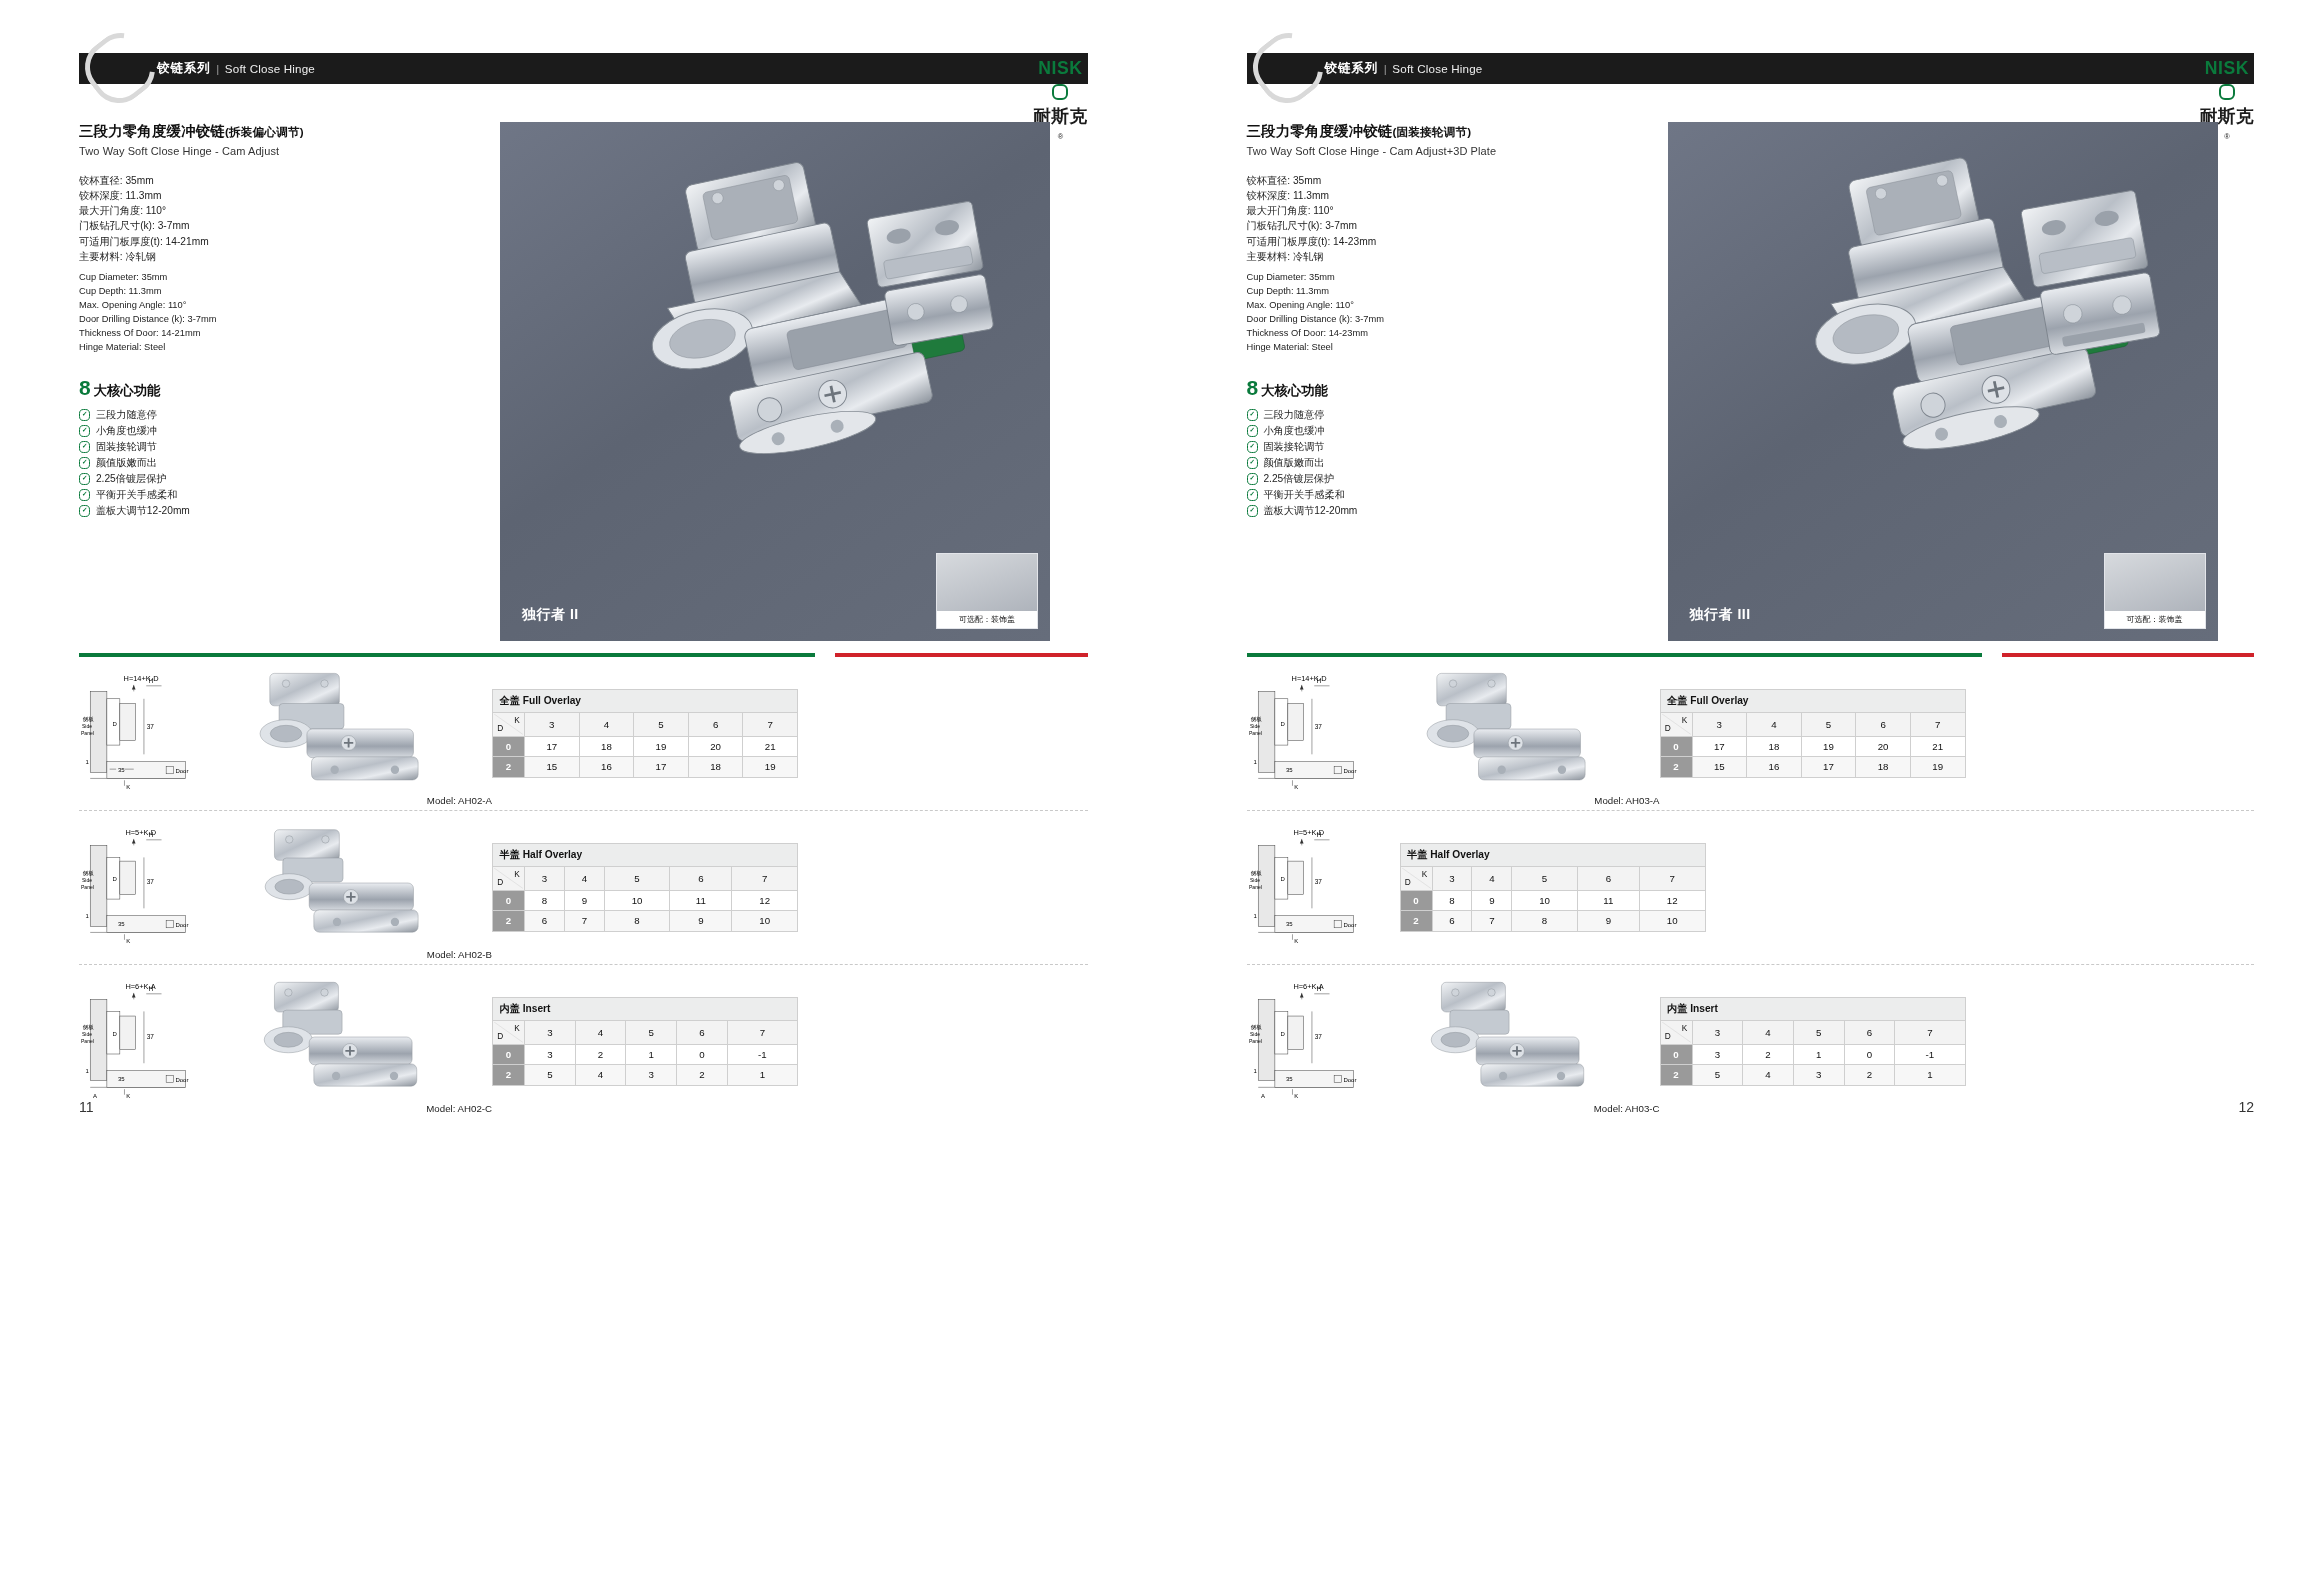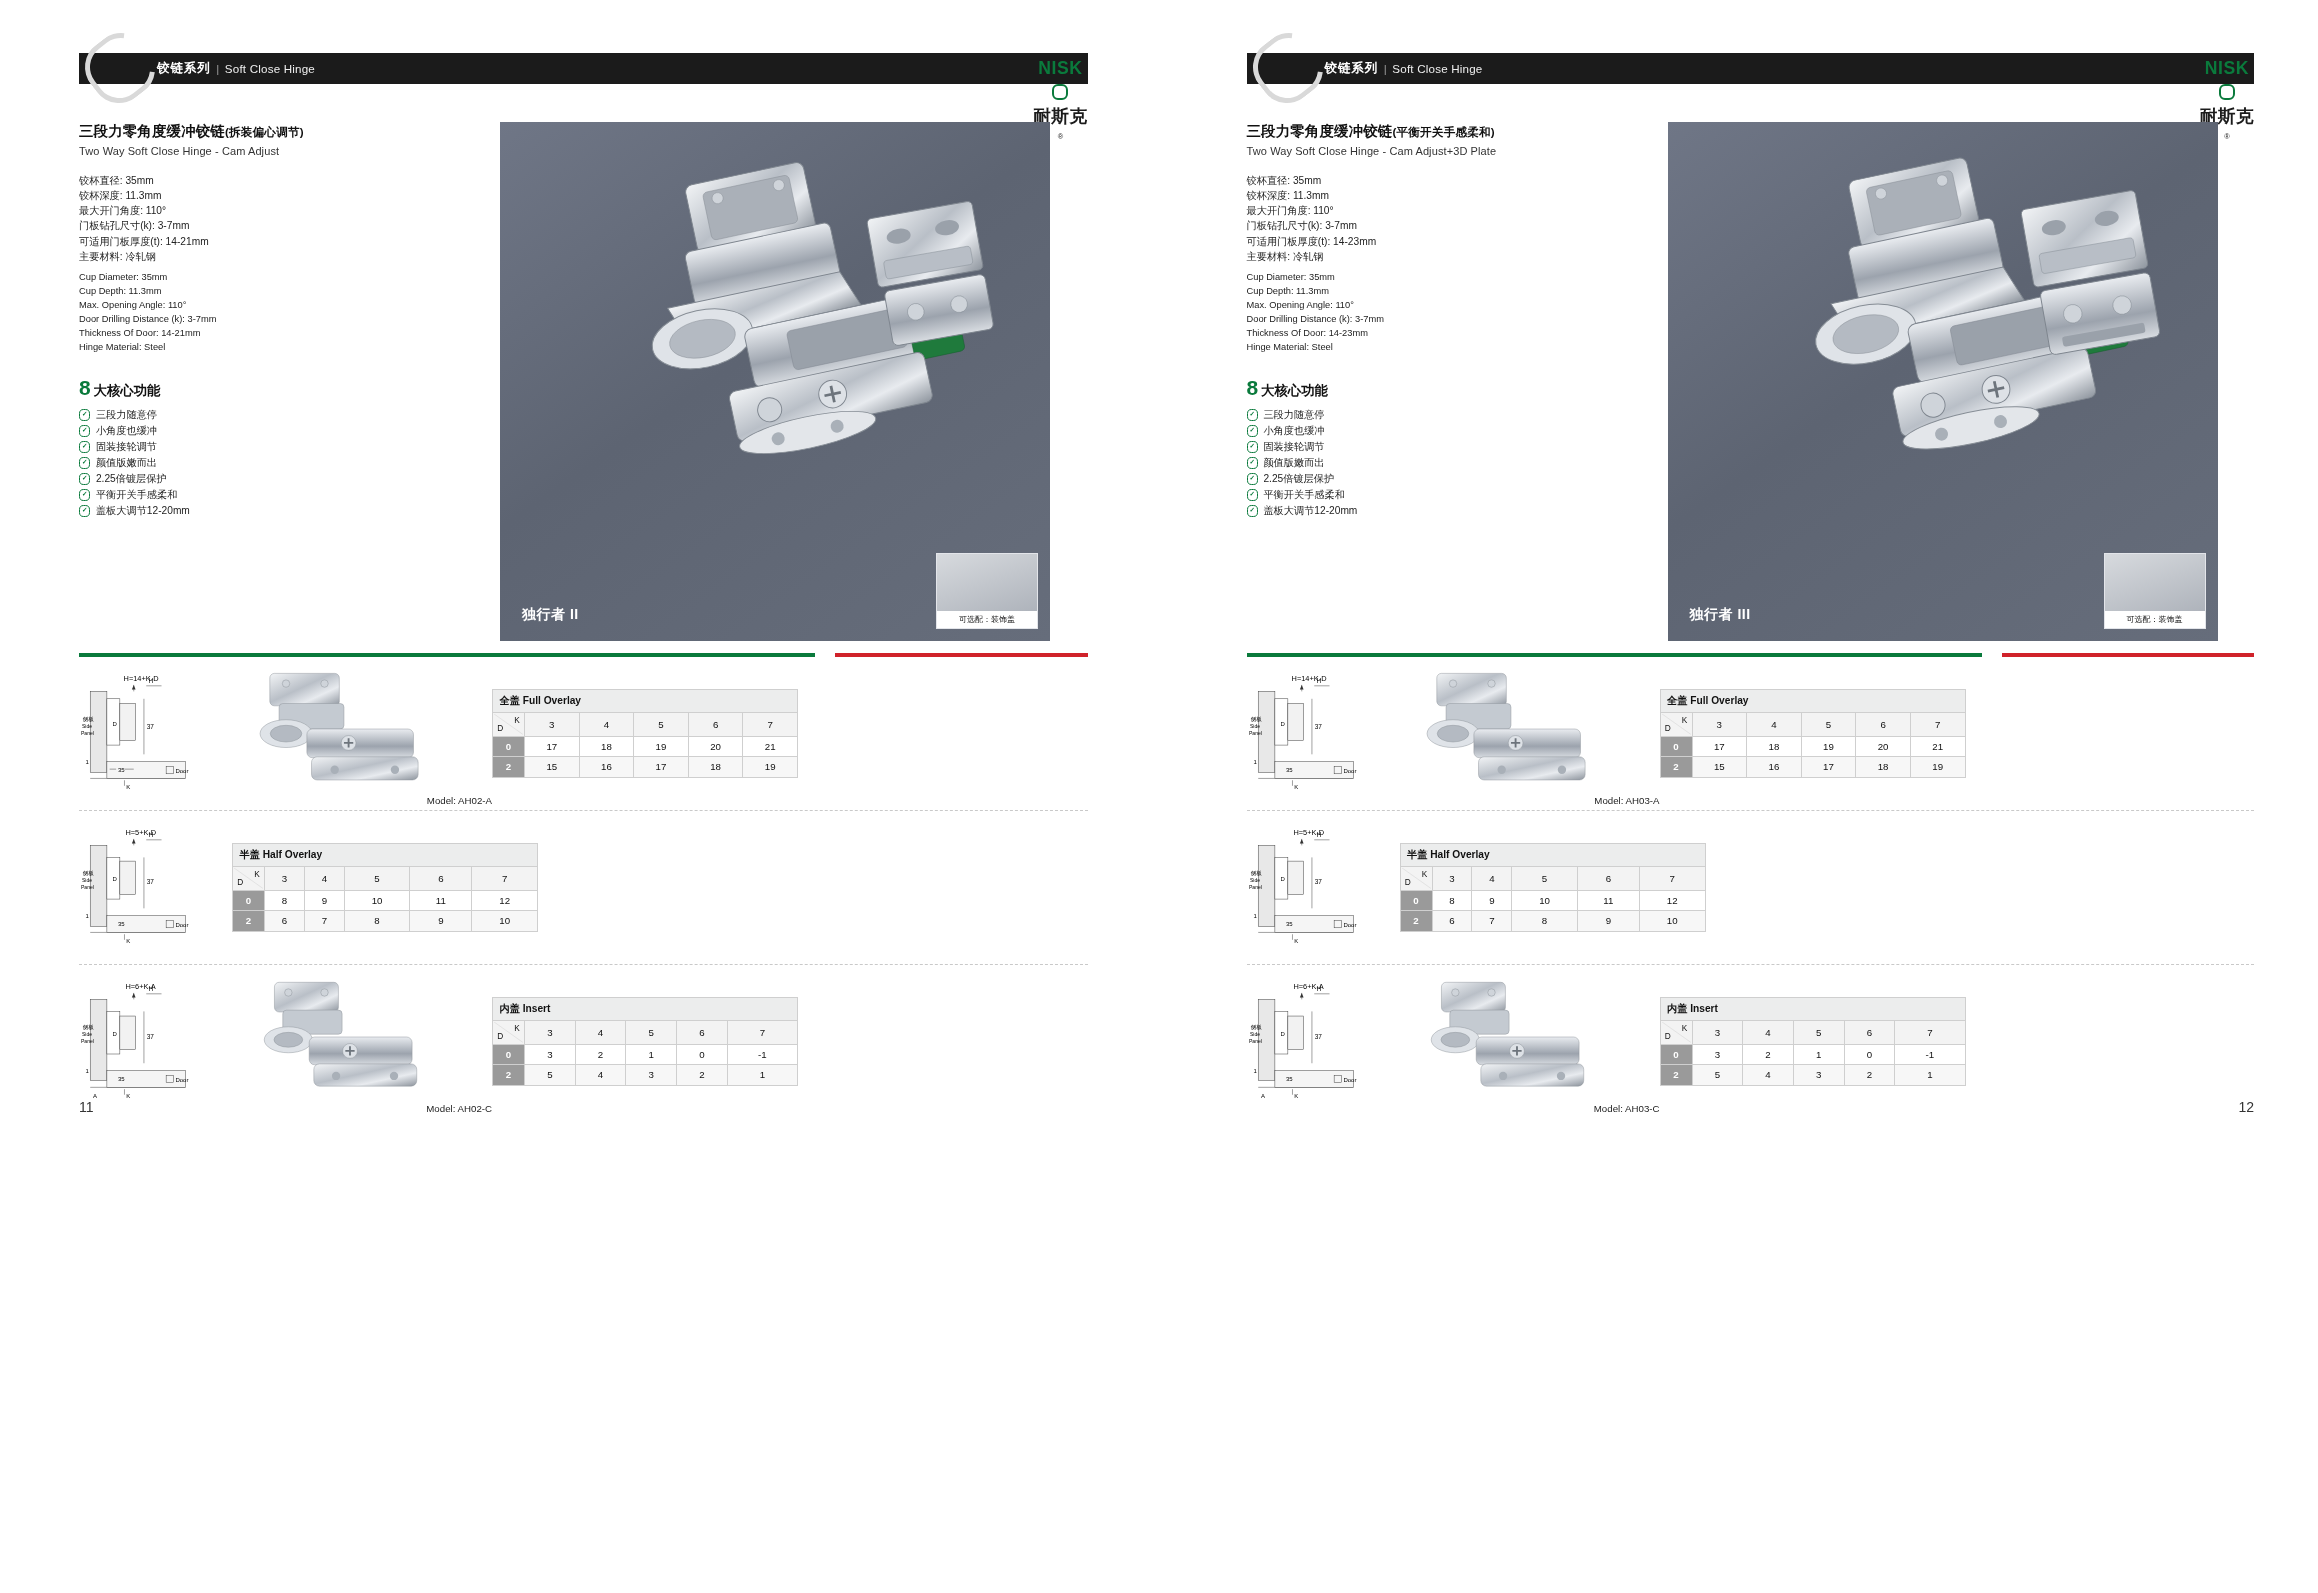--- a/index.html
+++ b/index.html
@@ -343,20 +343,37 @@
             <line x1="24" y1="232" x2="230" y2="232" stroke="#333"></line>
             <rect x="60" y="196" width="170" height="36" fill="#f5f5f5" stroke="#333"></rect>
             <text x="84" y="218" font-size="13">35</text>
             <text x="14" y="200" font-size="13">1</text>
             <text x="102" y="254" font-size="13">K</text>
             <line x1="98" y1="236" x2="98" y2="248" stroke="#333"></line>
             <rect x="188" y="206" width="16" height="16" fill="none" stroke="#333"></rect>
             <text x="208" y="220" font-size="13">Door</text>
           </svg>
         </div>
+        <div class="cell-photo">
+          <svg viewBox="0 0 520 280" width="241" height="130">
+            <rect x="70" y="25" width="140" height="66" rx="10" fill="url(#mtl)" stroke="#8b9199"></rect>
+            <circle cx="102" cy="46" r="8" fill="#cfd4da" stroke="#8b9199"></circle>
+            <circle cx="180" cy="46" r="8" fill="#cfd4da" stroke="#8b9199"></circle>
+            <rect x="88" y="86" width="130" height="52" rx="8" fill="#c4cad1" stroke="#8b9199"></rect>
+            <ellipse cx="102" cy="148" rx="52" ry="28" fill="#dfe3e8" stroke="#8b9199"></ellipse>
+            <ellipse cx="102" cy="148" rx="31" ry="16" fill="#b4bac2" stroke="#8b9199"></ellipse>
+            <rect x="145" y="140" width="225" height="60" rx="12" fill="url(#mtl2)" stroke="#8b9199"></rect>
+            <circle cx="235" cy="170" r="16" fill="#dde1e6" stroke="#8b9199"></circle>
+            <path d="M225 170 H245 M235 160 V180" stroke="#6d747c" stroke-width="4"></path>
+            <rect x="155" y="198" width="225" height="48" rx="12" fill="url(#mtl)" stroke="#8b9199"></rect>
+            <circle cx="205" cy="224" r="9" fill="#a9b0b8"></circle>
+            <circle cx="330" cy="224" r="9" fill="#a9b0b8"></circle>
+          </svg>
+          <div class="model">Model: AH02-B</div>
+        </div>
         <div class="cell-tbl">
           <table class="ov">
             <caption>
               <span>半盖</span>
               <span>Half Overlay</span>
             </caption>
             <tbody>
                 <tr>
               <th>
                 <div class="dhcell">
@@ -501,21 +518,21 @@
         <span class="brand-n">NISK</span>
         <span class="brand-o"></span>
         <span class="brand-cn">耐斯克</span>
         <span class="brand-r">®</span>
       </div>
     </div>
 
     <div class="prod">
       <div class="prod-left">
         <div class="t-cn">
-          <span>三段力零角度缓冲铰链</span><small>(平衡开关手感柔和)</small>
+          <span>三段力零角度缓冲铰链</span><small>(固装接轮调节)</small>
         </div>
         <div class="t-en">Two Way Soft Close Hinge - Cam Adjust+3D Plate</div>
 
         <div class="specs">
           <div>铰杯直径: 35mm</div>
           <div>铰杯深度: 11.3mm</div>
           <div>最大开门角度: 110°</div>
           <div>门板钻孔尺寸(k): 3-7mm</div>
           <div>可适用门板厚度(t): 14-23mm</div>
           <div>主要材料: 冷轧钢</div>

